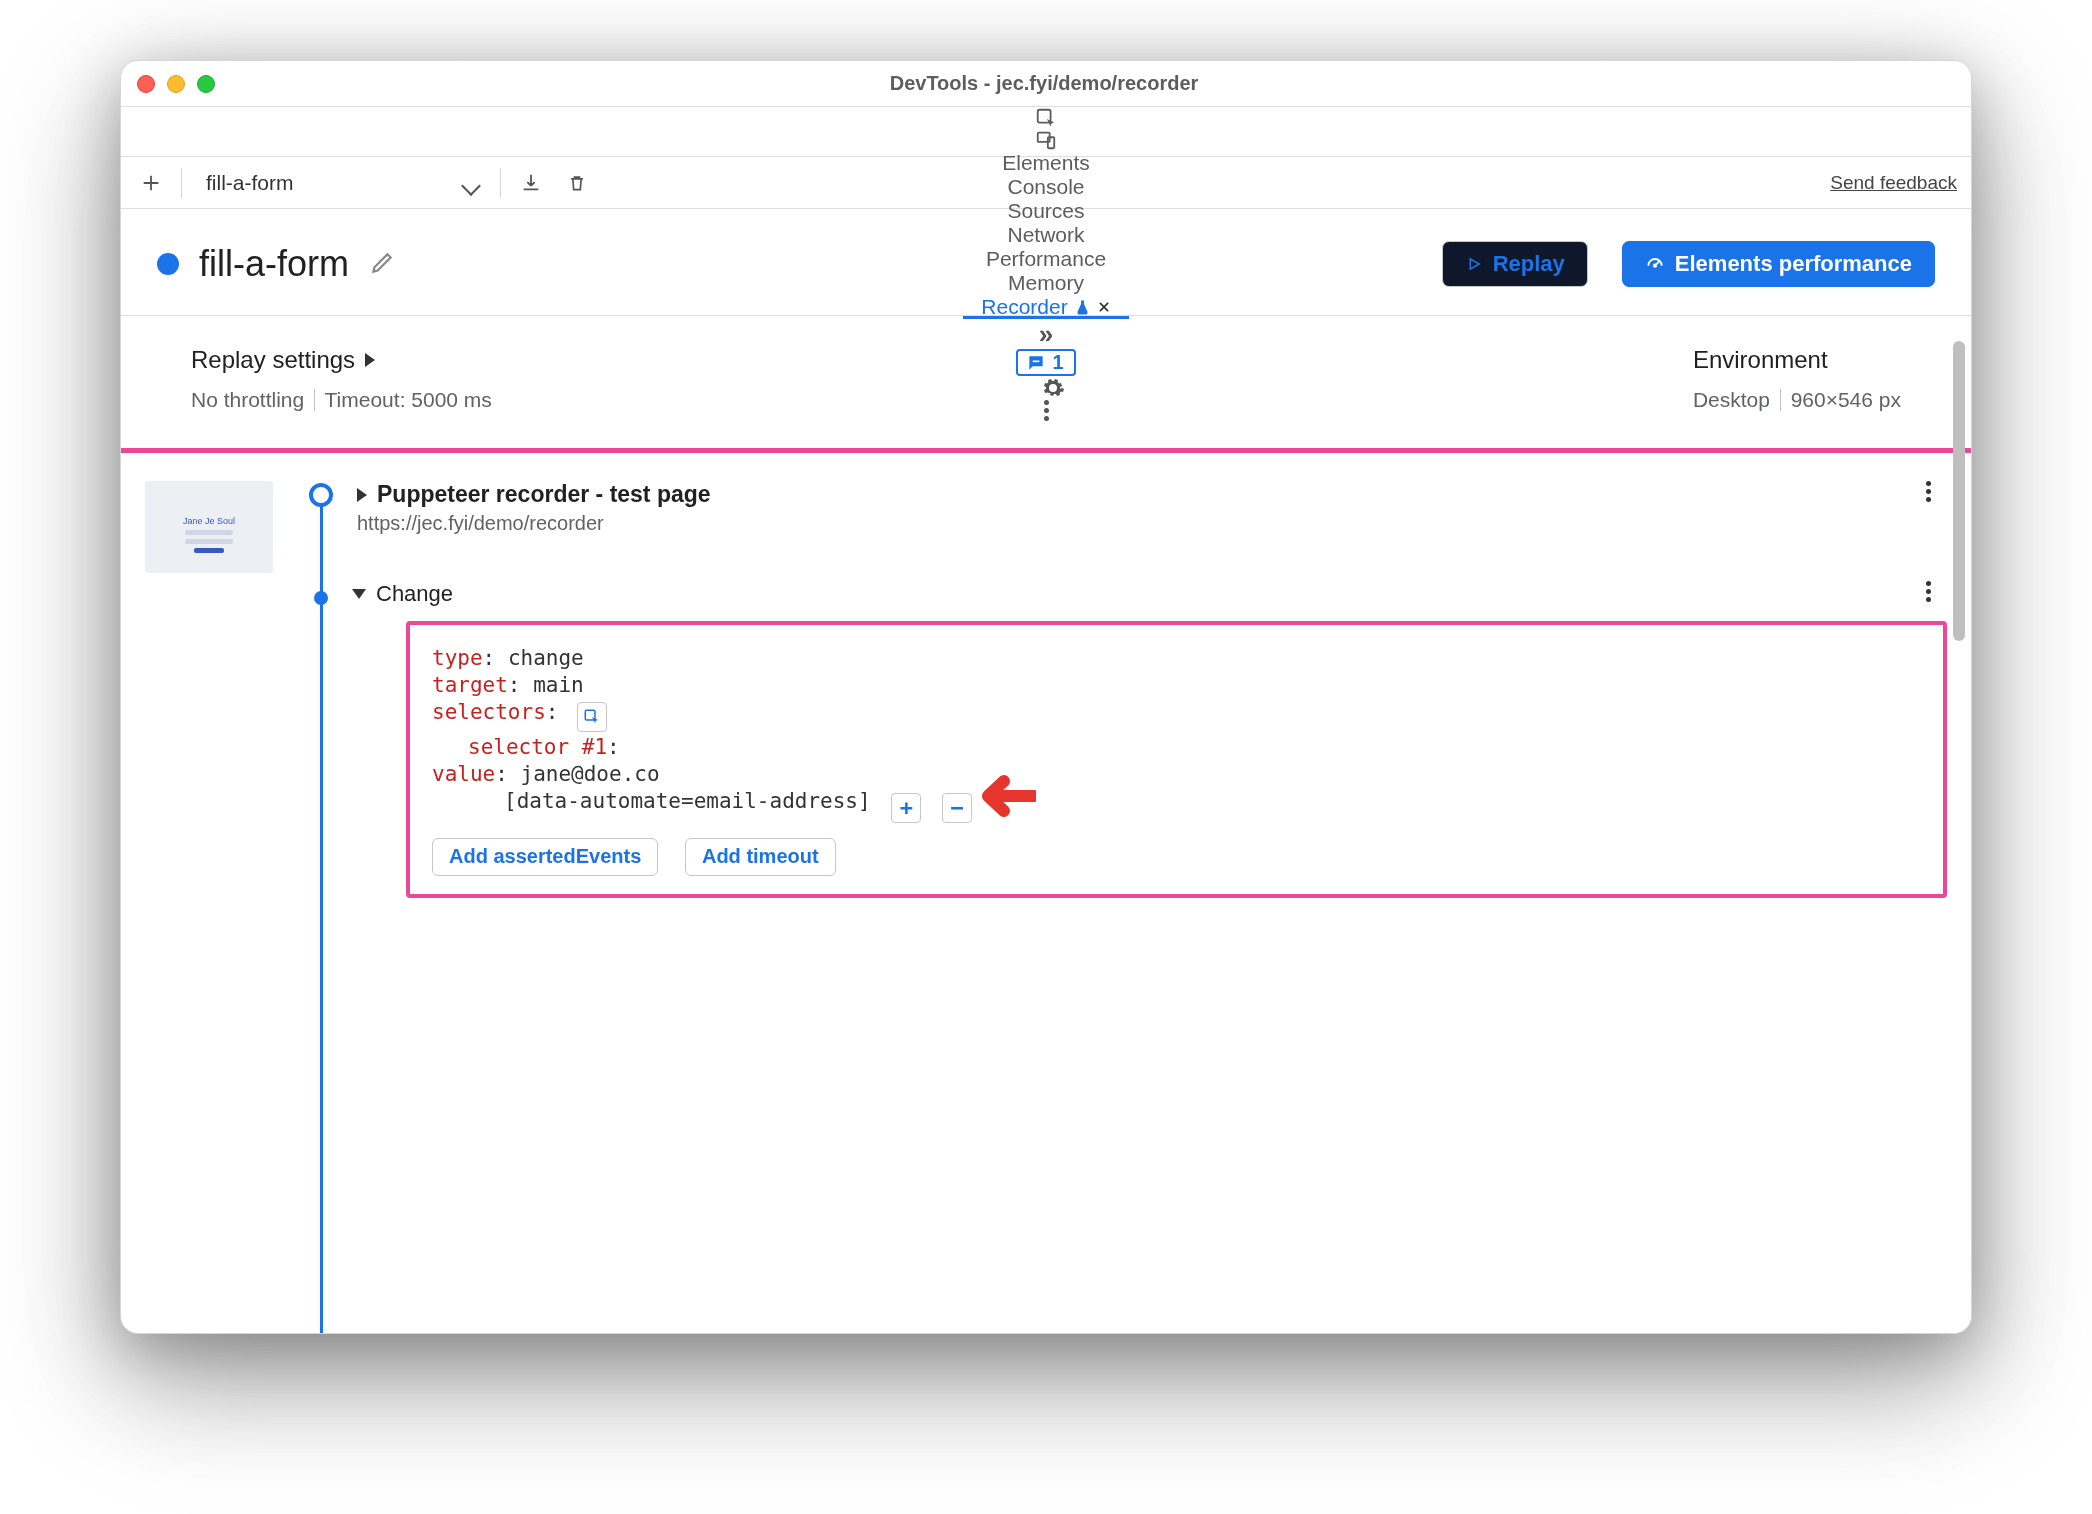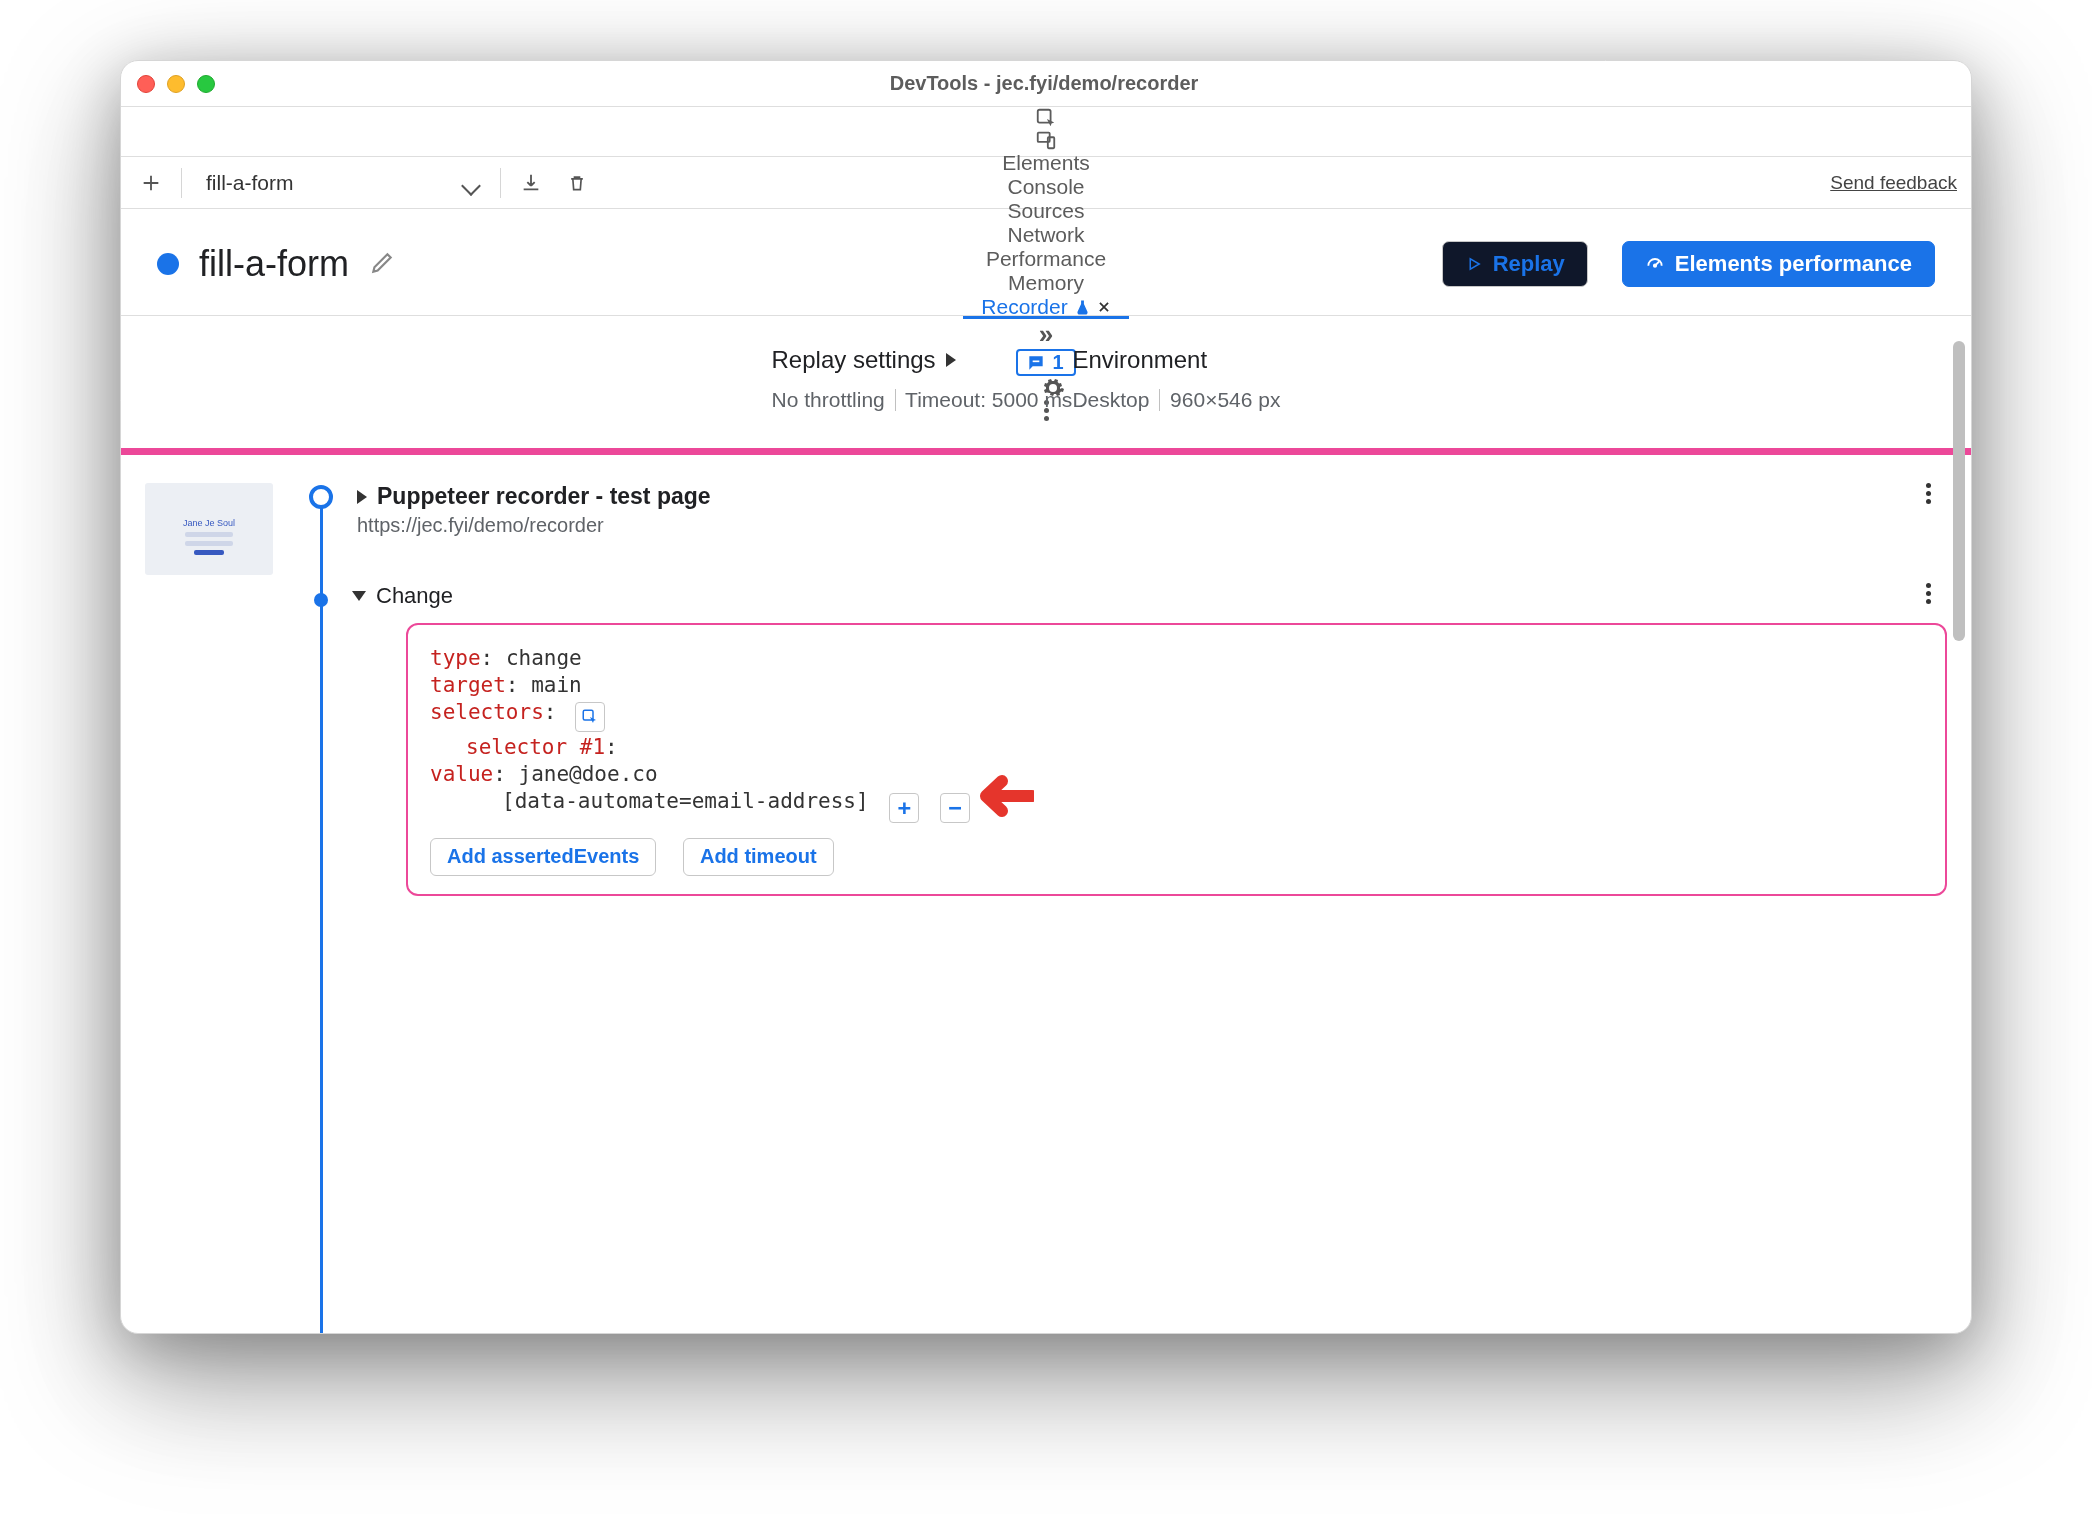--- a/index.html
+++ b/index.html
@@ -110,23 +110,23 @@
   .titlerow .flex{flex:1;}
   .btn {
     height:46px;padding:0 22px;border-radius:7px;
     display:inline-flex;align-items:center;gap:10px;font-size:22px;font-weight:600;
   }
   .btn-outline{border:1px solid #c7c7c7;color:#1a73e8;background:#0f172a;}
   .btn-primary{background:#1a73e8;color:#fff;border:1px solid #1a73e8;}
 
   
   .settings {
-    padding: 30px 70px 36px 30px;
-    border-bottom: 7px solid #ec4899;
-    display:flex;justify-content:center;font-size:21px;color:#5f6368;
+    padding: 30px 70px 36px 70px;
+    border-bottom: 5px solid #ec4899;
+    display:flex;justify-content:space-between;font-size:21px;color:#5f6368;
   }
   .settings h3{font-size:24px;color:#202124;font-weight:400;margin-bottom:14px;display:flex;align-items:center;gap:10px;}
   .settings .divider{display:inline-block;width:1px;height:22px;background:#c0c0c0;margin:0 4px;vertical-align:-4px;}
 
   
   .steps {
     padding: 28px 24px 0 24px;
     display:flex; gap: 28px;
     position:relative;
     height: calc(100% - 46px - 50px - 52px - 108px - 125px);
@@ -155,21 +155,21 @@
   .step .url{font-size:20px;color:#5f6368;margin-top:4px;}
   .chev{display:inline-block;border-style:solid;}
   .chev.right{border-width:7px 0 7px 10px;border-color:transparent transparent transparent #333;}
   .chev.down {border-width:10px 7px 0 7px;border-color:#333 transparent transparent transparent;}
   .step .menu{position:absolute;right:8px;top:0;width:22px;display:flex;flex-direction:column;gap:3px;align-items:center;}
   .step .menu span{width:5px;height:5px;border-radius:50%;background:#333;}
 
   
   .card{
     margin-left:54px;margin-top:14px;
-    border:2px solid #ec4899;border-radius:12px;
+    border:4px solid #ec4899;border-radius:4px;
     padding:18px 22px;font-size:21px;
     font-family:ui-monospace,Menlo,Consolas,monospace;
     color:#333;position:relative;
   }
   .k{color:#c5221f;}
   .card .row{margin:3px 0;}
   .card .selectbtn{
     display:inline-flex;width:30px;height:30px;border:1px solid #c7c7c7;border-radius:4px;
     align-items:center;justify-content:center;color:#1a73e8;vertical-align:-7px;margin-left:6px;
   }

